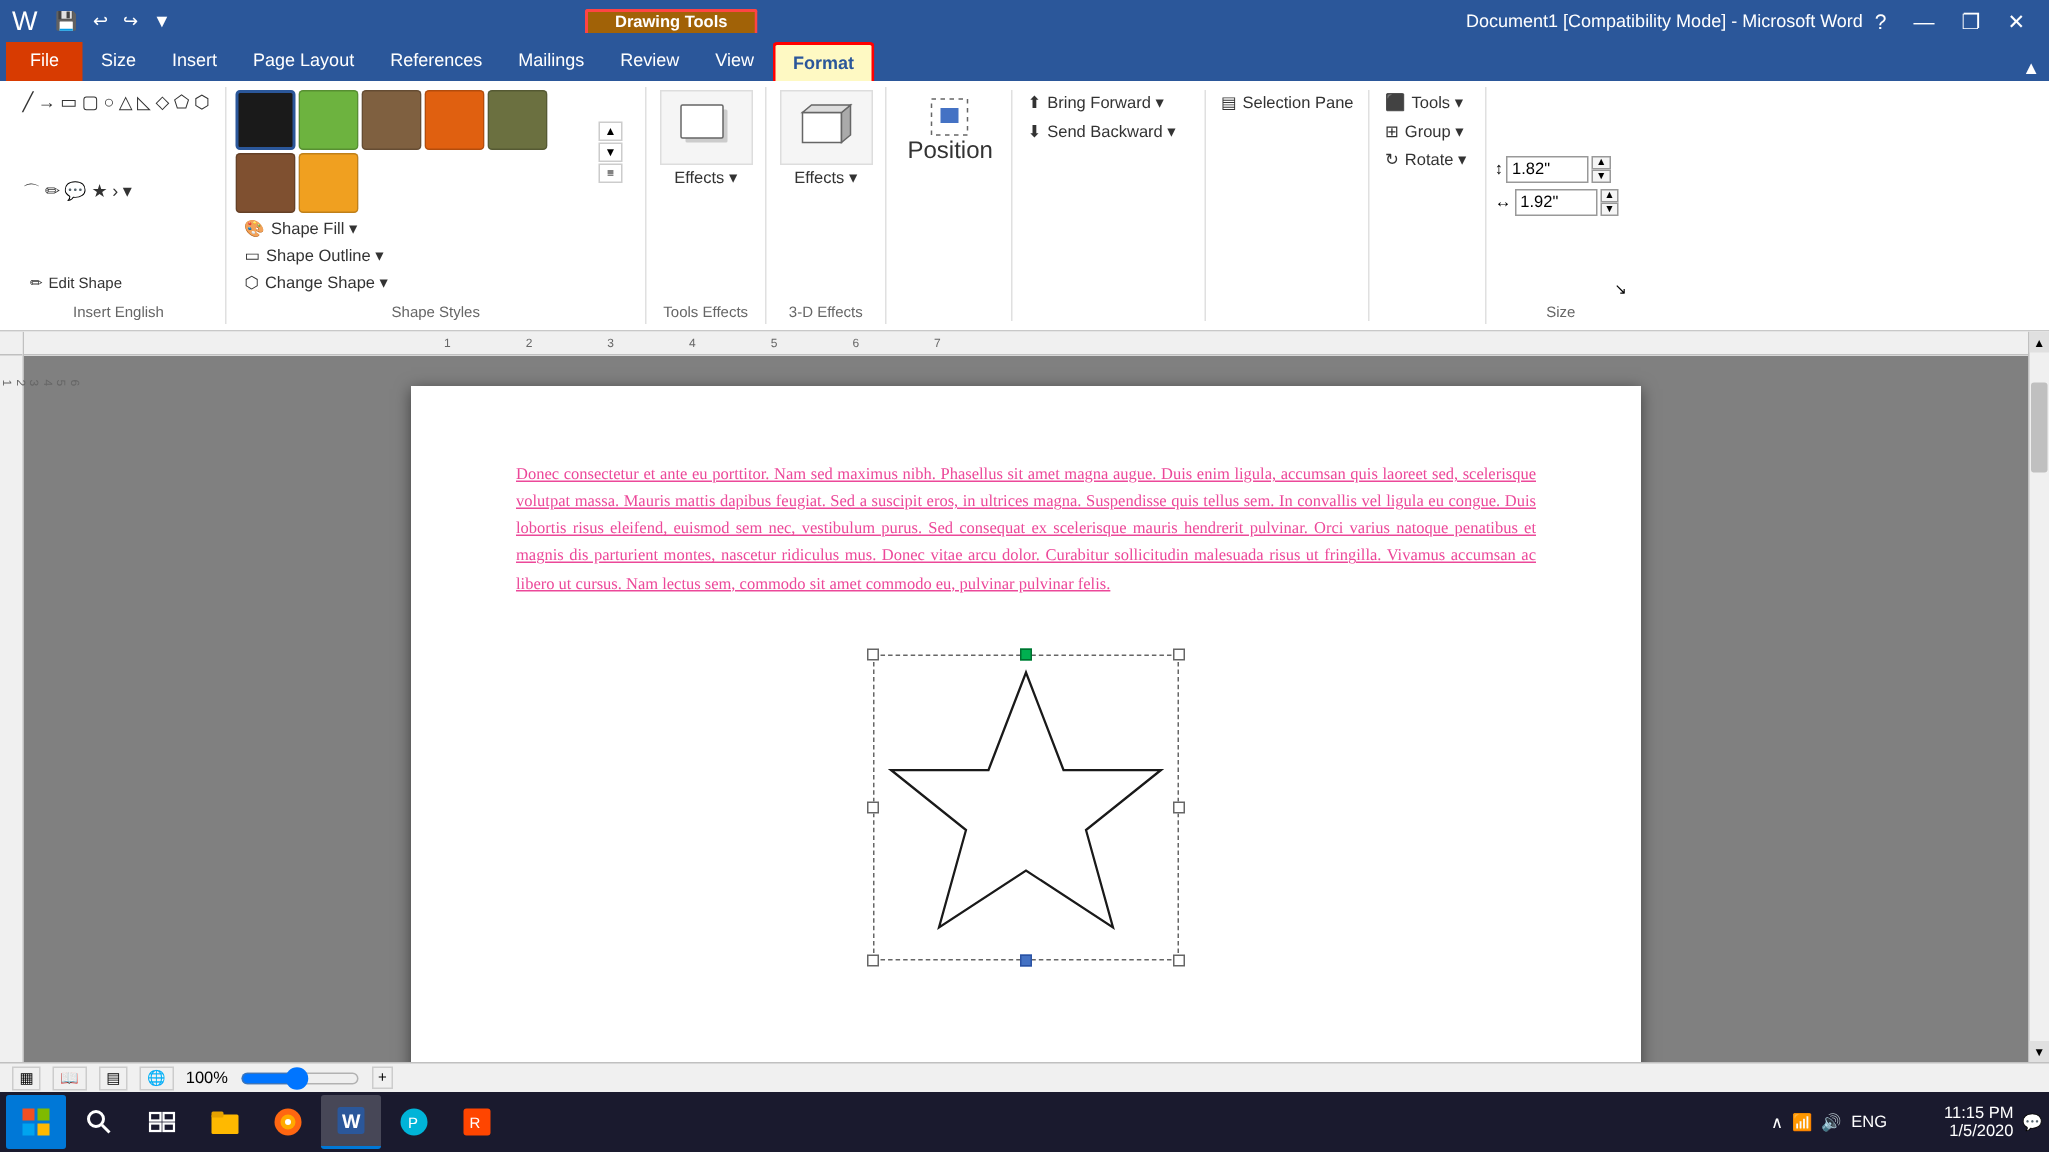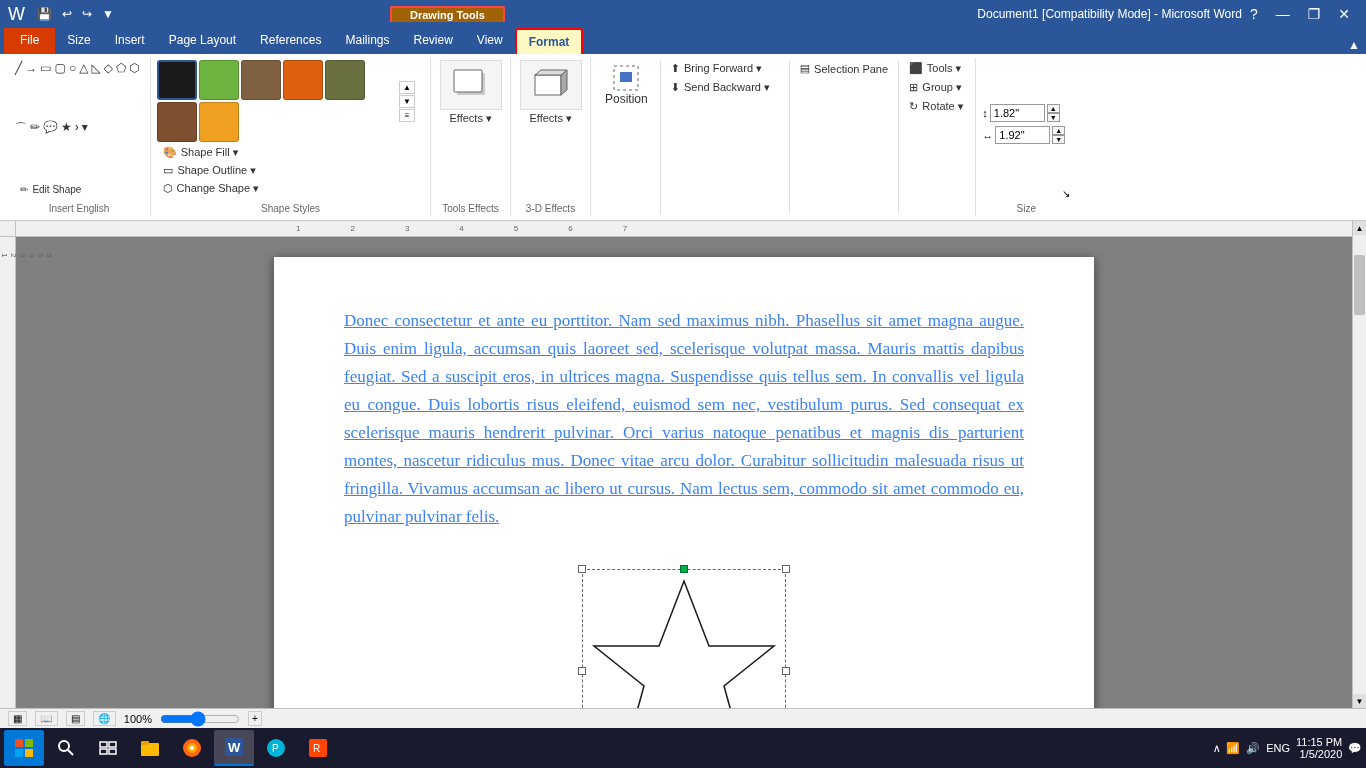--- a/index.html
+++ b/index.html
@@ -210,21 +210,21 @@
 
       <div style="display:flex; flex-direction:column; border-right:1px solid #e0e0e0; padding:2px 6px; min-width:260px;">
         <div style="display:flex; gap:2px; flex:1;">
 
           <div style="display:flex; flex-direction:column; align-items:center; min-width:44px;">
             <button class="ribbon-big-btn">
               <svg width="28" height="28">
                 <rect x="2" y="2" width="24" height="24" fill="none" stroke="#666" stroke-width="1" stroke-dasharray="3"></rect>
                 <rect x="8" y="8" width="12" height="10" fill="#4472c4"></rect>
               </svg>
-              <span style="font-size:12px;">Position</span>
+              <span style="font-size:16px;">Position</span>
             </button>
           </div>
           <div class="vline"></div>
 
           <div style="display:flex; flex-direction:column; gap:2px; min-width:120px;">
             <button class="ribbon-small-btn">
               <span>⬆</span>
               <span>Bring Forward ▾</span>
             </button>
             <button class="ribbon-small-btn">
@@ -310,21 +310,21 @@
         <span style="margin-right:50px;">4</span>
         <span style="margin-right:50px;">5</span>
         <span style="margin-right:50px;">6</span>
         <span style="margin-right:50px;">7</span>
       </div>
 
       <div style="flex:1; background:#808080; overflow-y:auto; overflow-x:hidden;">
 
         <div style="width:820px; min-height:600px; background:white; margin:20px auto; padding:50px 70px; box-shadow:0 2px 10px rgba(0,0,0,0.5);">
 
-          <div style="font-family:'Times New Roman',serif; font-size:17px; line-height:1.65; color:#3b82f6; text-decoration:underline; text-align:justify;">
+          <div style="font-family:'Times New Roman',serif; font-size:11px; line-height:1.65; color:#ec4899; text-decoration:underline; text-align:justify;">
             <p>Donec consectetur et ante eu porttitor. Nam sed maximus nibh. Phasellus sit amet magna augue. Duis enim ligula, accumsan quis laoreet sed, scelerisque volutpat massa. Mauris mattis dapibus feugiat. Sed a suscipit eros, in ultrices magna. Suspendisse quis tellus sem. In convallis vel ligula eu congue. Duis lobortis risus eleifend, euismod sem nec, vestibulum purus. Sed consequat ex scelerisque mauris hendrerit pulvinar. Orci varius natoque penatibus et magnis dis parturient montes, nascetur ridiculus mus. Donec vitae arcu dolor. Curabitur sollicitudin malesuada risus ut fringilla. Vivamus accumsan ac libero ut cursus. Nam lectus sem, commodo sit amet commodo eu, pulvinar pulvinar felis.</p>
           </div>
 
           <div style="position:relative; width:220px; height:220px; margin:30px auto 0 auto;">
 
             <div style="position:absolute; top:8px; left:8px; right:8px; bottom:8px; border:1px dashed #666;"></div>
 
             <svg width="220" height="220" style="position:absolute; top:0; left:0;">
               <polygon points="110,20 135,85 200,85 150,125 168,190 110,152 52,190 70,125 20,85 85,85" fill="none" stroke="#1a1a1a" stroke-width="1.5"></polygon>
             </svg>
@@ -435,21 +435,21 @@
       </svg>
     </div>
 
     <div style="flex:1;"></div>
 
     <div style="display:flex; align-items:center; gap:6px; color:white; font-size:11px;">
       <span>∧</span>
       <span>📶</span>
       <span>🔊</span>
       <span>ENG</span>
-      <div style="text-align:right; cursor:pointer;">
+      <div style="text-align:right; cursor:pointer;margin-left:32px;">
         <div>11:15 PM</div>
         <div>1/5/2020</div>
       </div>
       <span>💬</span>
     </div>
   </div>
 
 </div>
 
 </body></html>

